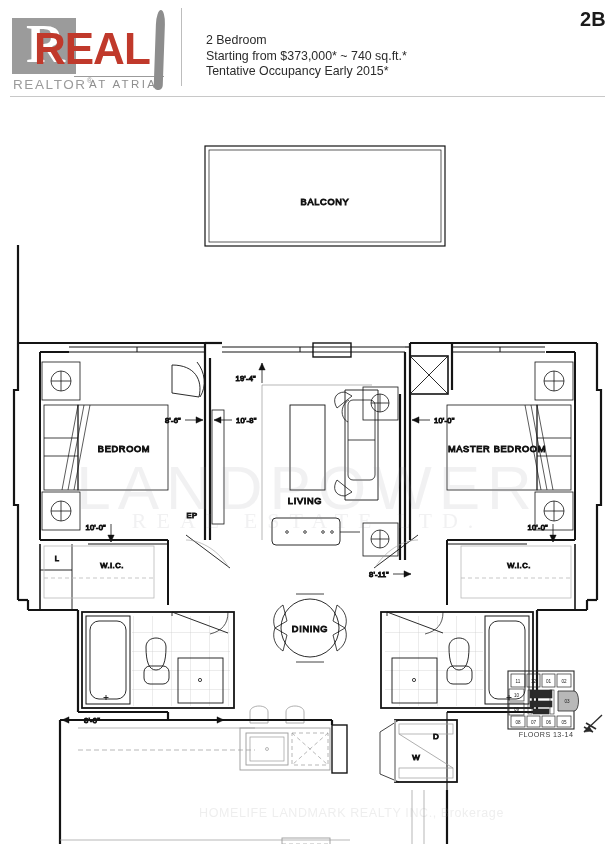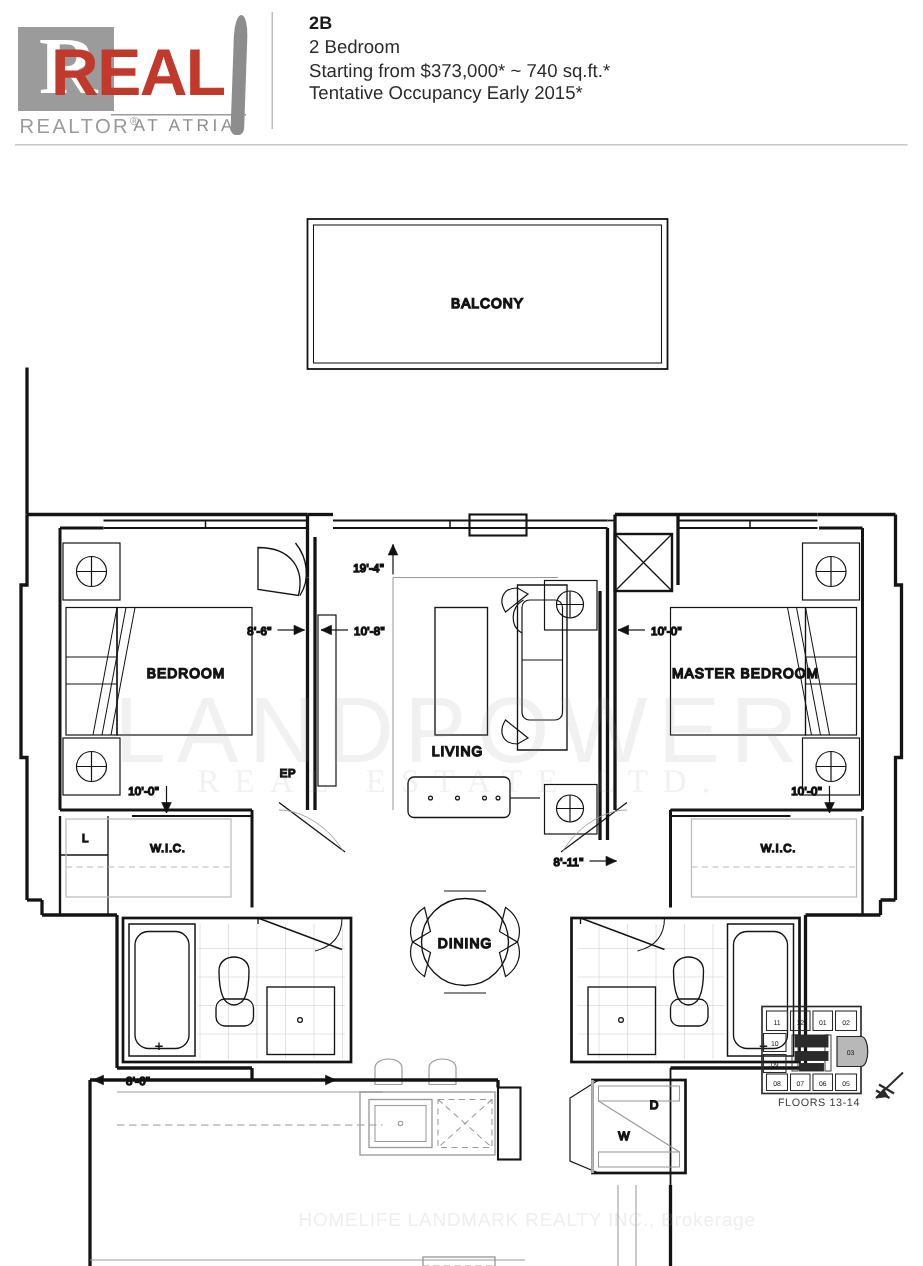--- a/index.html
+++ b/index.html
@@ -95,25 +95,26 @@
     left: 10px; top: 96px;
     width: 595px; height: 1px;
     background: #c8c8c8;
   }
   #header-text {
     position: absolute;
     left: 206px; top: 8px;
     width: 400px;
   }
   #suite-code {
-    font-size: 12px;
+    font-size: 20px;
     font-weight: bold;
     color: #1b1b1b;
     margin: 0 0 2px 0;
     letter-spacing: 0.2px;
+    text-align: right;
   }
   .hdr-line {
     font-size: 12.4px;
     color: #2b2b2b;
     line-height: 15.5px;
     white-space: nowrap;
   }
 
   
   #plan {

